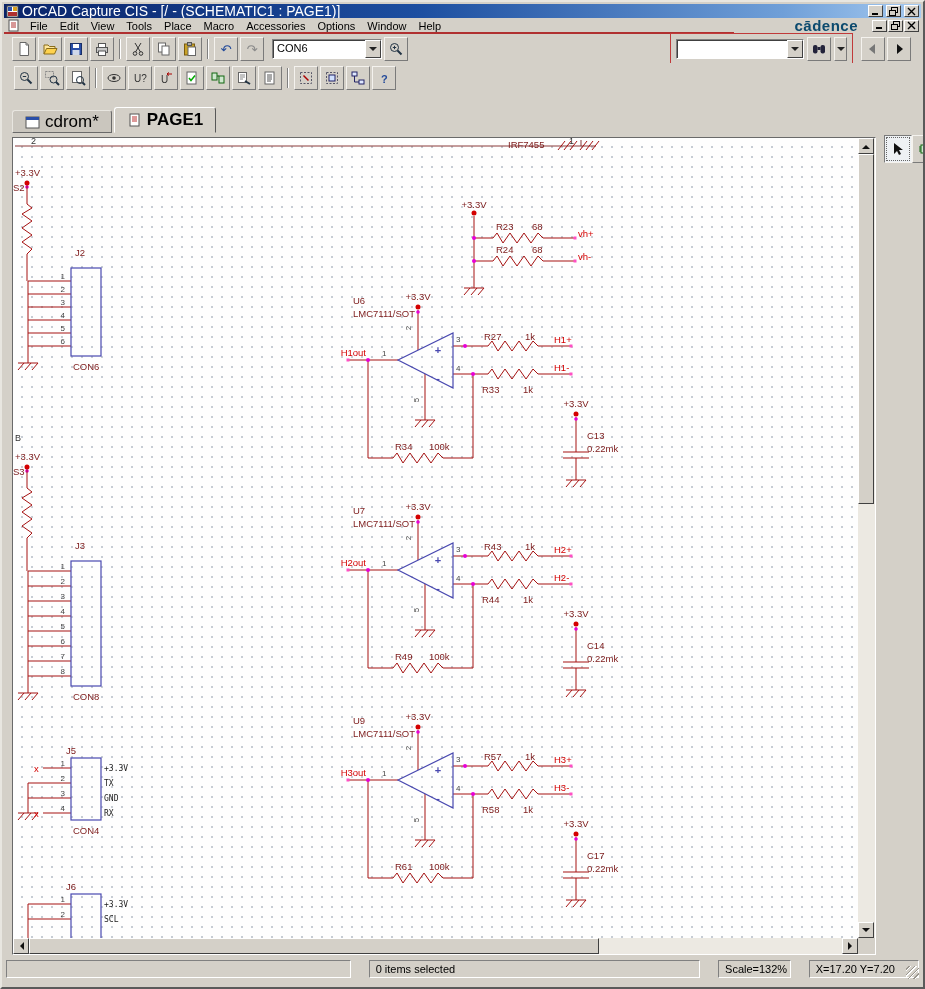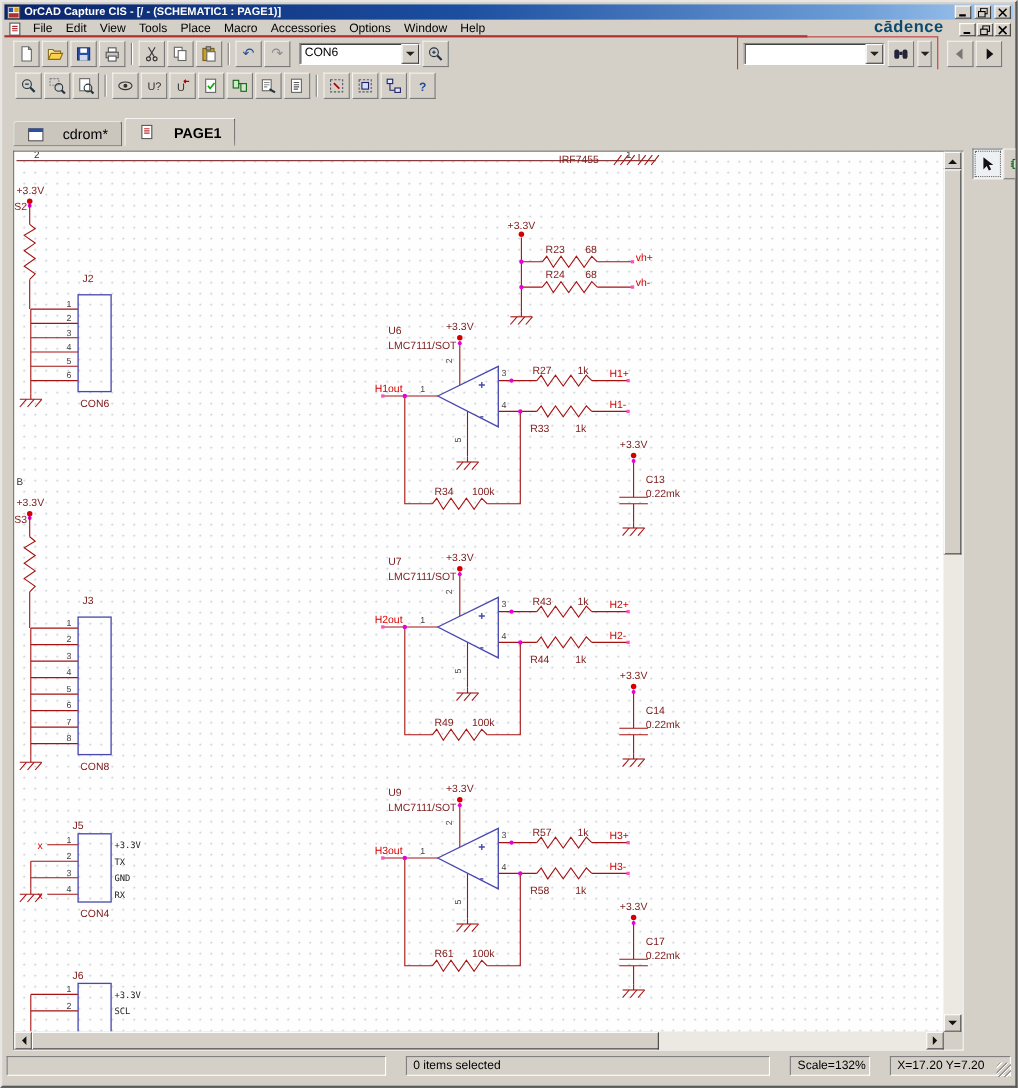--- a/index.html
+++ b/index.html
@@ -4,26 +4,26 @@
 <style>
   html,body{margin:0;padding:0;background:#555;}
   *{box-sizing:border-box;}
   .win{position:relative;width:925px;height:989px;background:#d4d0c8;
        font-family:"Liberation Sans",sans-serif;font-size:11px;color:#000;
        border:2px solid;border-color:#e8e6e0 #5a5a5a #5a5a5a #e8e6e0;overflow:hidden;}
   
   .titlebar{position:absolute;left:2px;top:2px;right:2px;height:14px;
     background:linear-gradient(90deg,#0a246a 0%,#1c4ea0 45%,#6f9fd8 85%,#a6caf0 100%);
     display:flex;align-items:center;padding:0 2px;gap:3px;}
-  .title-text{color:#fff;font-weight:bold;font-size:10px;white-space:nowrap;overflow:hidden;flex:1;}
+  .title-text{color:#fff;font-weight:normal;font-size:14px;white-space:nowrap;overflow:hidden;flex:1;}
   .wbtn{width:15px;height:12px;background:#d4d0c8;border:1px solid;border-color:#fff #404040 #404040 #fff;
         display:flex;align-items:center;justify-content:center;padding:0;}
   .wbtn svg{display:block;}
   
-  .menubar{position:absolute;left:2px;top:16px;right:2px;height:15px;display:flex;align-items:flex-end;background:#d4d0c8;}
+  .menubar{position:absolute;left:2px;top:16px;right:2px;height:15px;display:flex;align-items:center;background:#d4d0c8;}
   .menu-item{padding:0 6px;height:15px;display:flex;align-items:center;cursor:default;}
   .brand{margin-left:auto;font-weight:bold;font-size:15px;letter-spacing:.5px;color:#0c4a6e;padding-right:14px;}
   .mdibtns{display:flex;gap:1px;padding-right:2px;}
   .redline{position:absolute;left:2px;top:30px;width:730px;height:2px;background:#b03030;}
   
   .tb{position:absolute;left:2px;right:2px;display:flex;align-items:center;gap:2px;background:#d4d0c8;}
   .tb1{top:33px;height:28px;padding-left:8px;}
   .tb2{top:61px;height:30px;padding-left:10px;}
   .tbtn{width:24px;height:24px;background:#d4d0c8;border:1px solid;border-color:#f4f2ee #7a7a7a #7a7a7a #f4f2ee;
         display:flex;align-items:center;justify-content:center;padding:0;}
@@ -36,21 +36,21 @@
                display:flex;align-items:center;justify-content:center;}
   .tri-d{width:0;height:0;border:4px solid transparent;border-top-color:#222;margin-top:4px;}
   .searchgroup{margin-left:auto;display:flex;align-items:center;gap:3px;border:1px solid #c03a3a;padding:3px 5px;margin-right:6px;}
   .navs{display:flex;gap:2px;margin-right:10px;}
   .uglyph{font-family:"DejaVu Sans",sans-serif;font-size:13px;color:#234a9a;line-height:1;}
   
   .tabbar{position:absolute;left:2px;top:93px;right:2px;height:38px;background:#d4d0c8;display:flex;align-items:flex-end;padding-left:8px;}
   .tab{height:26px;display:flex;align-items:center;gap:5px;padding:0 12px;background:#d4d0c8;
        border:1px solid;border-color:#fff #585858 #d4d0c8 #fff;border-radius:3px 3px 0 0;margin-right:2px;}
   .tab.inactive{height:23px;background:#cac6be;border-color:#e8e6e0 #6a6a6a #6a6a6a #e8e6e0;}
-  .tab .tlabel{font-size:13px;margin-left:12px;}
+  .tab .tlabel{font-size:17px;}
   .tab.active .tlabel{font-weight:bold;}
   
   .canvas-frame{position:absolute;left:10px;top:135px;width:864px;height:818px;
     border:1px solid;border-color:#6a6a6a #fff #fff #6a6a6a;background:#d4d0c8;}
   .canvas{position:absolute;left:0;top:0;width:845px;height:800px;background:#fefefe;overflow:hidden;
     background-image:radial-gradient(#c6ccd4 0.8px, transparent 1px);background-size:10px 10px;background-position:4px 4px;}
   .canvas svg{position:absolute;left:0;top:0;}
   
   .vscroll{position:absolute;right:0;top:0;width:17px;height:800px;background:#ece9e2;}
   .hscroll{position:absolute;left:0;bottom:0;height:16px;width:845px;background:#ece9e2;}

